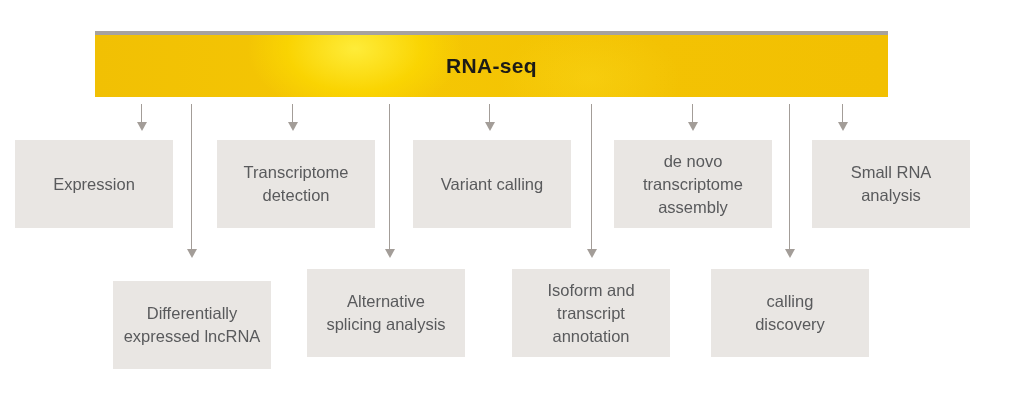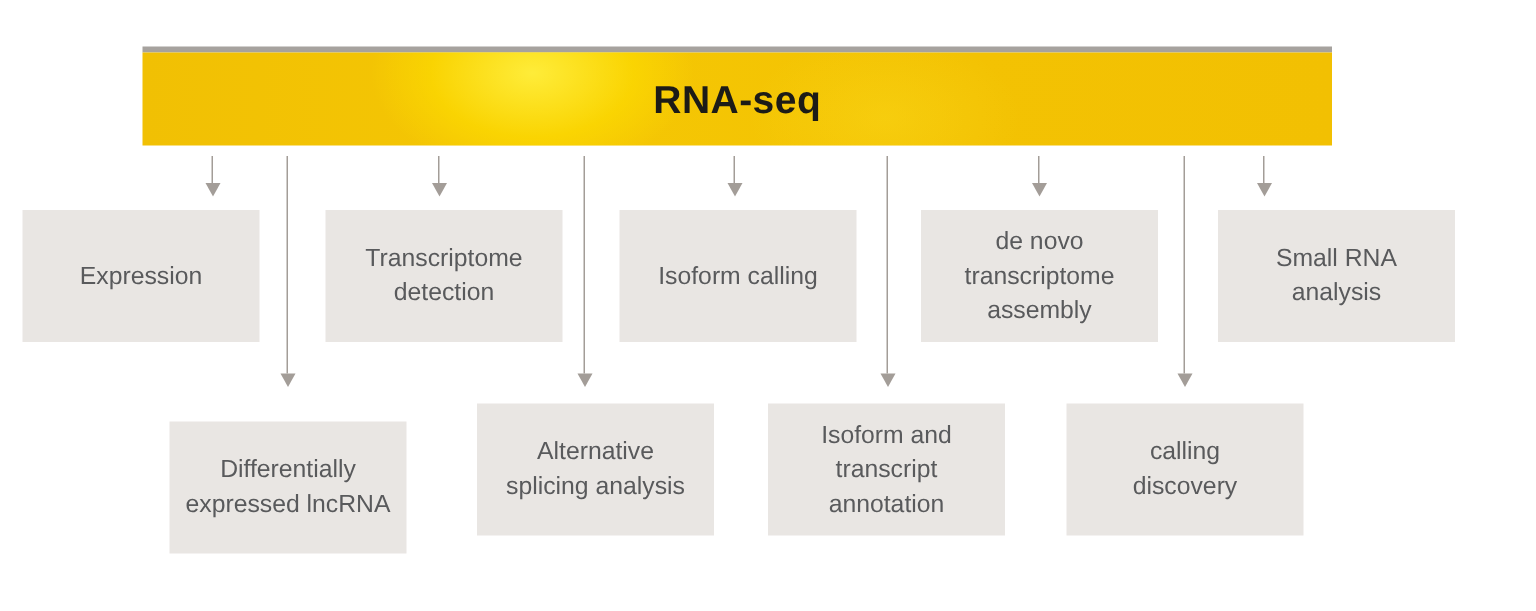--- a/index.html
+++ b/index.html
@@ -32,21 +32,21 @@
     background:
       radial-gradient(ellipse 150px 95px at 260px 22%, rgba(255,238,60,0.95), rgba(255,226,0,0.5) 45%, rgba(255,226,0,0) 72%),
       radial-gradient(ellipse 130px 80px at 495px 70%, rgba(255,230,40,0.28), rgba(255,230,40,0) 70%),
       linear-gradient(90deg, #f1c004 0%, #f5c704 35%, #f3c203 70%, #f2c002 100%);
     display: flex;
     align-items: center;
     justify-content: center;
   }
   .banner-title {
     color: #1c1b17;
-    font-size: 26px;
+    font-size: 21px;
     font-weight: 700;
     letter-spacing: 0.3px;
   }
   .box {
     position: absolute;
     width: 158px;
     height: 88px;
     background: #e9e6e3;
     display: flex;
     flex-direction: column;
@@ -132,37 +132,37 @@
   </div>
 
   <div class="box" style="left:15px; top:140px">
     <span class="line">Expression</span>
   </div>
   <div class="box" style="left:217px; top:140px">
     <span class="line">Transcriptome</span>
     <span class="line">detection</span>
   </div>
   <div class="box" style="left:413px; top:140px">
-    <span class="line">Isoform calling</span>
+    <span class="line">Variant calling</span>
   </div>
   <div class="box" style="left:614px; top:140px">
     <span class="line italic">de novo</span>
     <span class="line">transcriptome</span>
     <span class="line">assembly</span>
   </div>
   <div class="box" style="left:812px; top:140px">
     <span class="line">Small RNA</span>
     <span class="line">analysis</span>
   </div>
 
   <div class="box" style="left:113px; top:281px">
     <span class="line">Differentially</span>
     <span class="line">expressed lncRNA</span>
   </div>
-  <div class="box" style="left:318px; top:269px">
+  <div class="box" style="left:307px; top:269px">
     <span class="line">Alternative</span>
     <span class="line">splicing analysis</span>
   </div>
   <div class="box" style="left:512px; top:269px">
     <span class="line">Isoform and</span>
     <span class="line">transcript</span>
     <span class="line">annotation</span>
   </div>
   <div class="box" style="left:711px; top:269px">
     <span class="line">calling</span>

